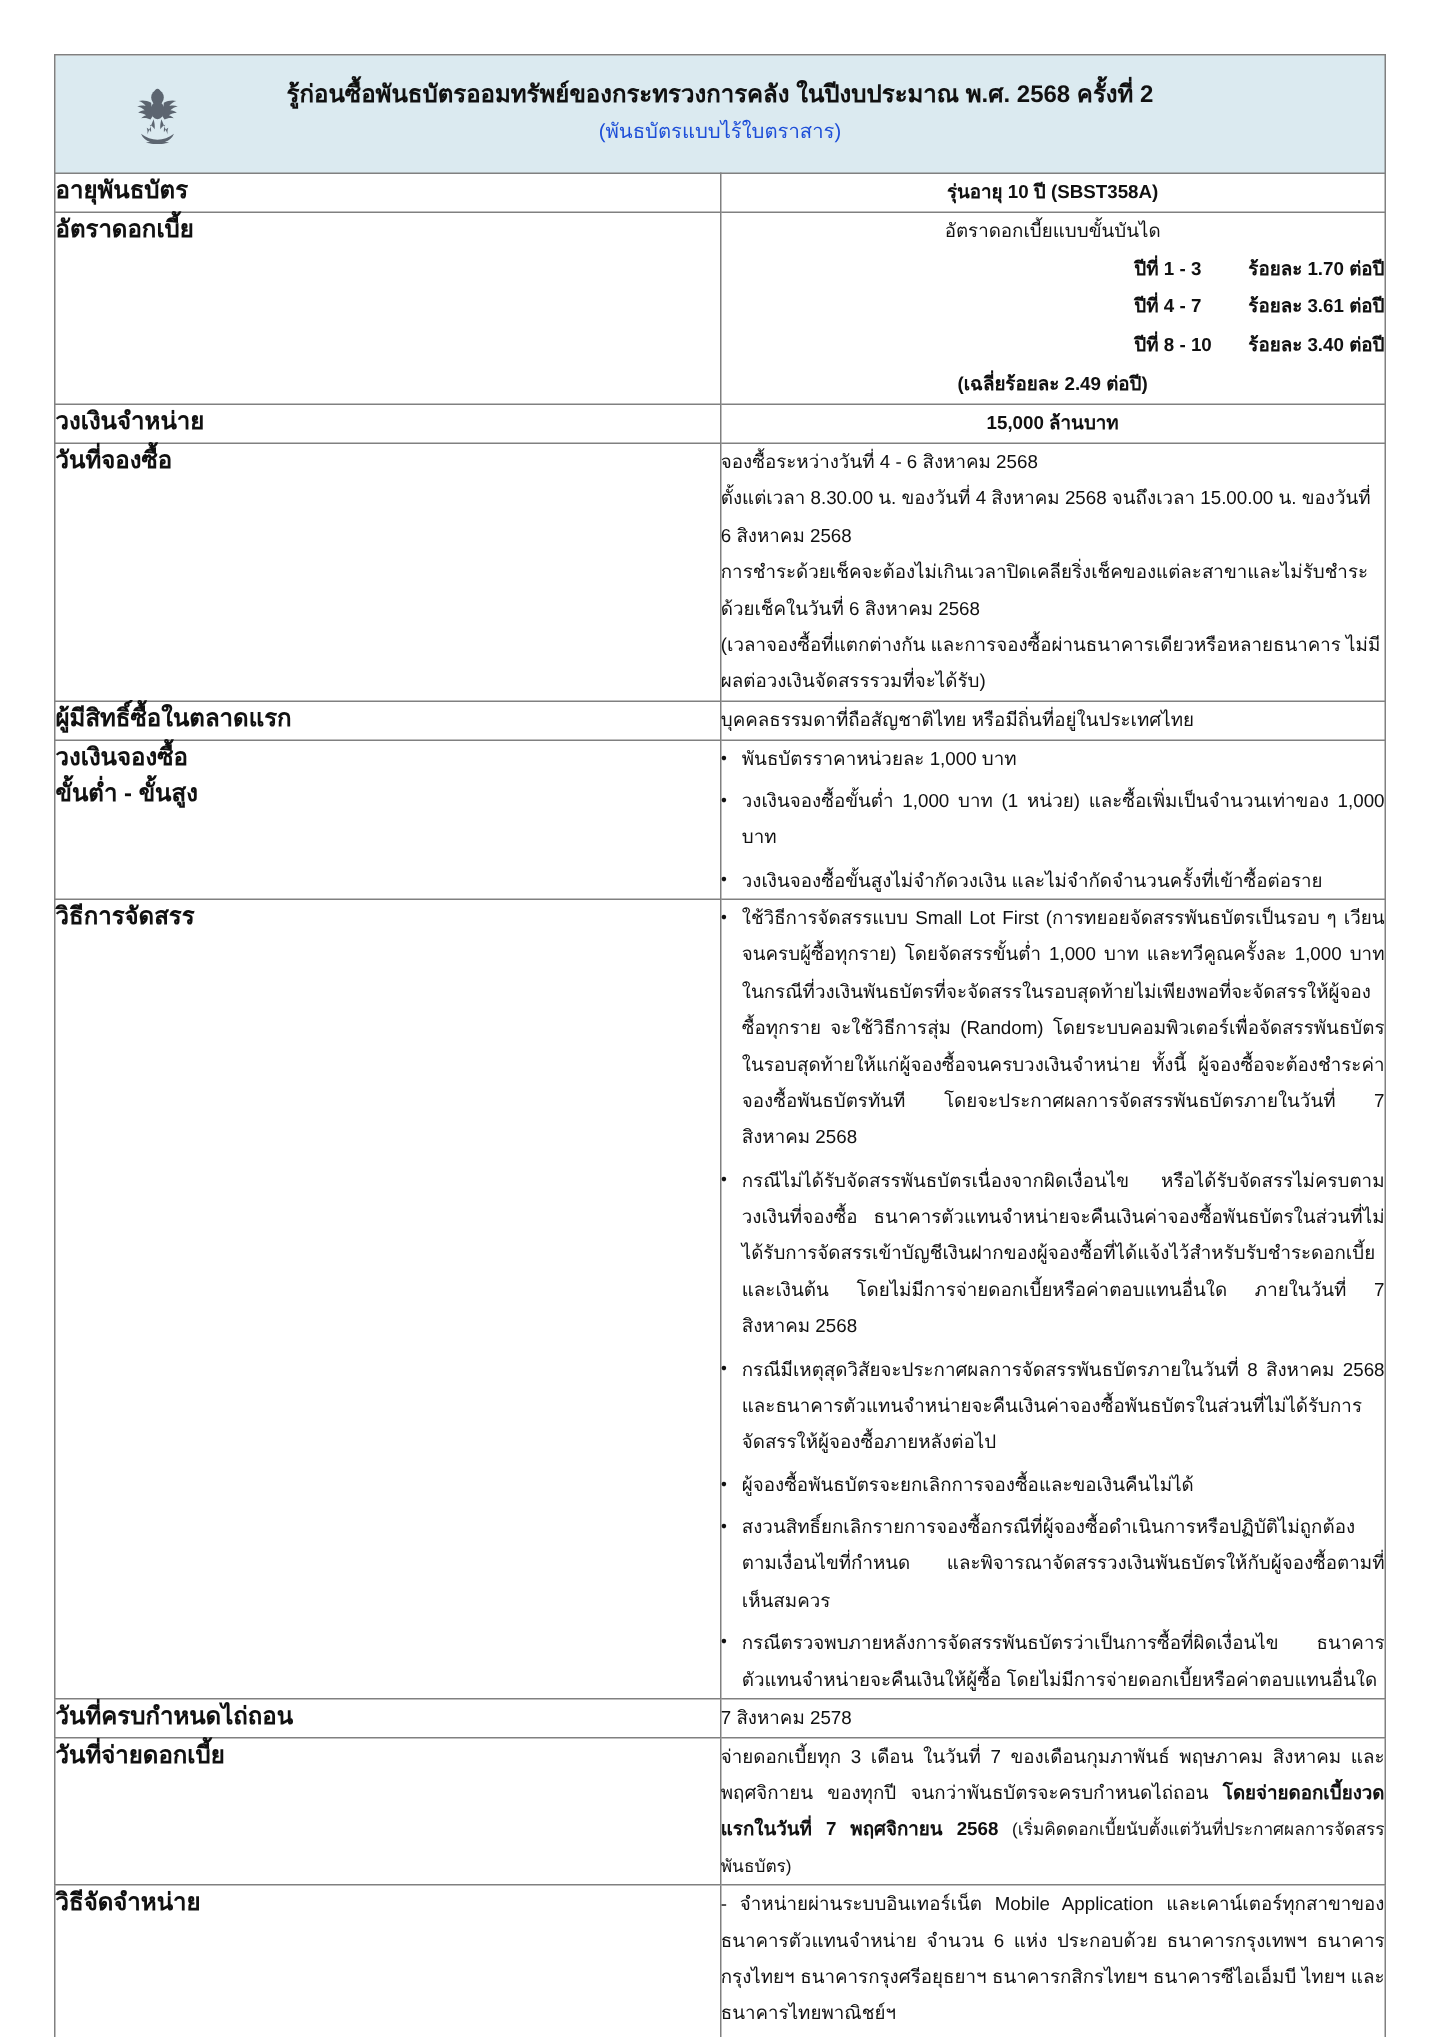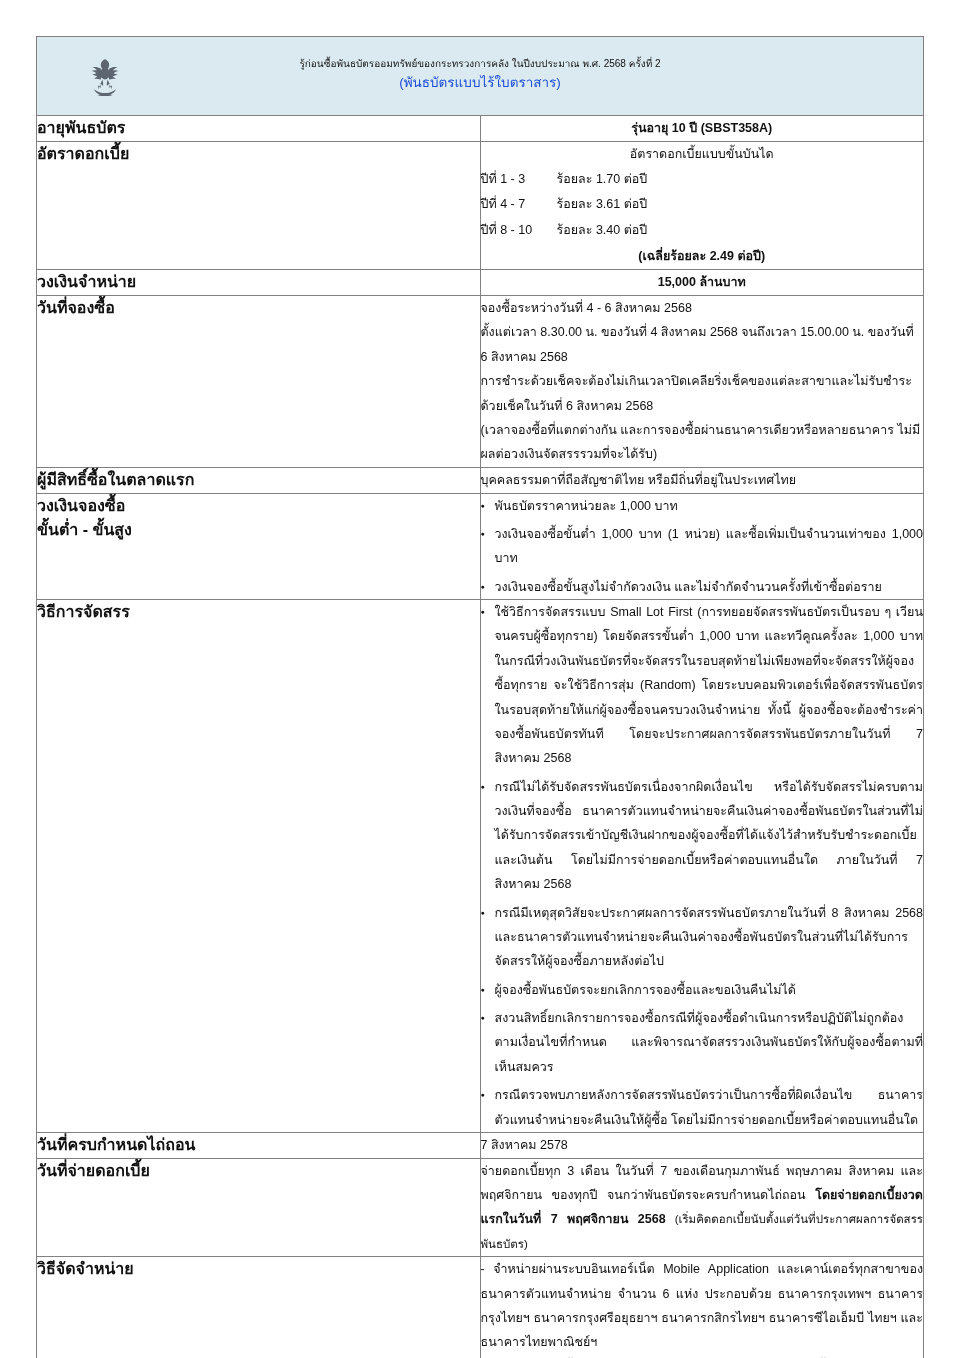--- a/index.html
+++ b/index.html
@@ -55,22 +55,22 @@
     width: 34px;
     height: 40px;
     display: block;
   }
   .header-texts {
     flex: 1 1 auto;
     text-align: center;
     padding-right: 135px;
   }
   .header-title {
-    font-size: 10px;
-    font-weight: normal;
+    font-size: 16px;
+    font-weight: bold;
     line-height: 1.5;
     color: #111;
   }
   .header-subtitle {
     font-size: 13.5px;
     line-height: 1.8;
     color: #1d4ed8;
   }
 
   
@@ -90,21 +90,22 @@
   }
   .value-cell.center-strong {
     text-align: center;
     font-weight: bold;
   }
   .line { display: block; }
 
   
   .rate-block {
     display: flex;
-    justify-content: flex-start;
+    justify-content: flex-end;
+    font-weight: bold;
   }
   .rate-row {
     display: flex;
     gap: 14px;
     line-height: 2.05;
   }
   .rate-period { min-width: 62px; }
   .rate-note {
     text-align: center;
     line-height: 2.05;

